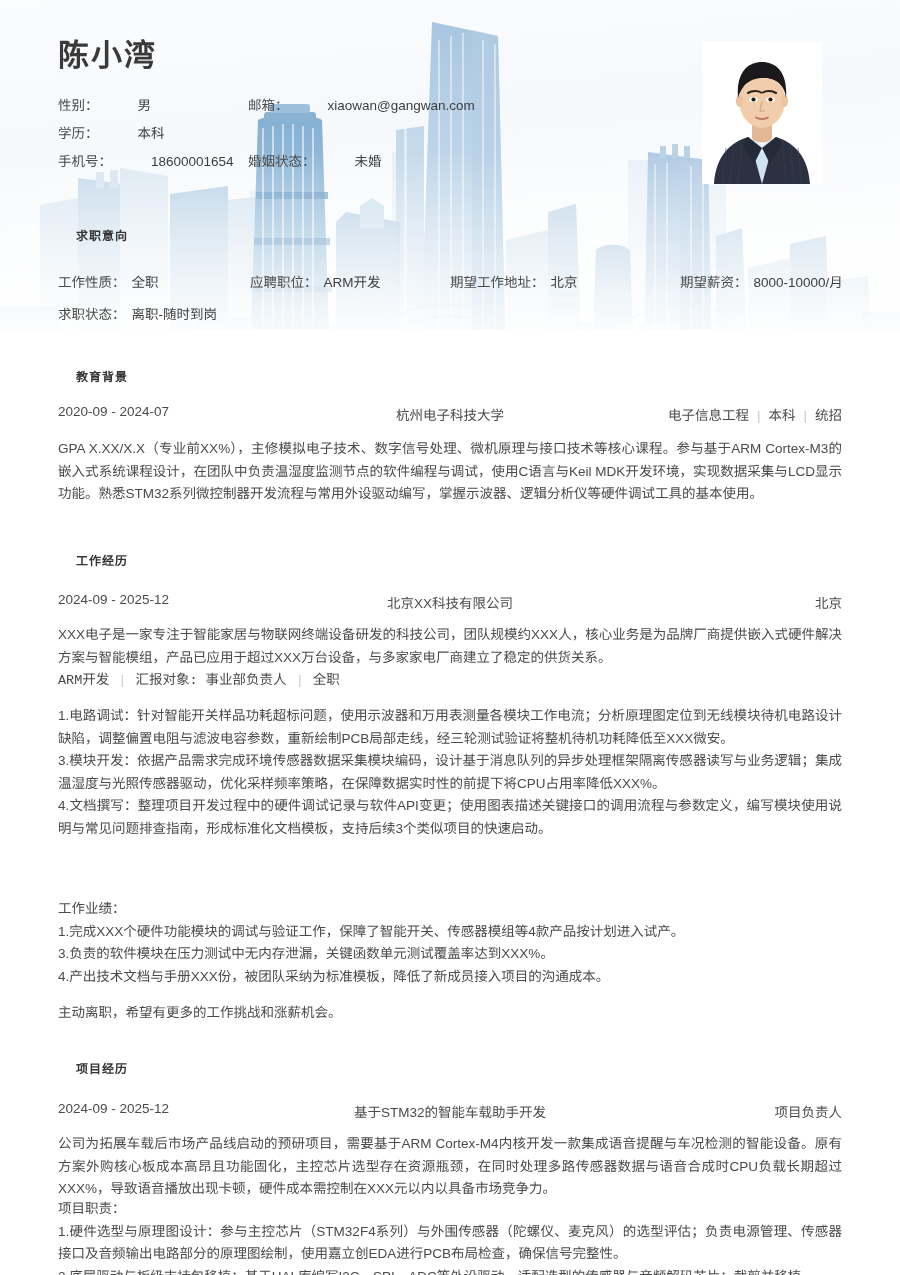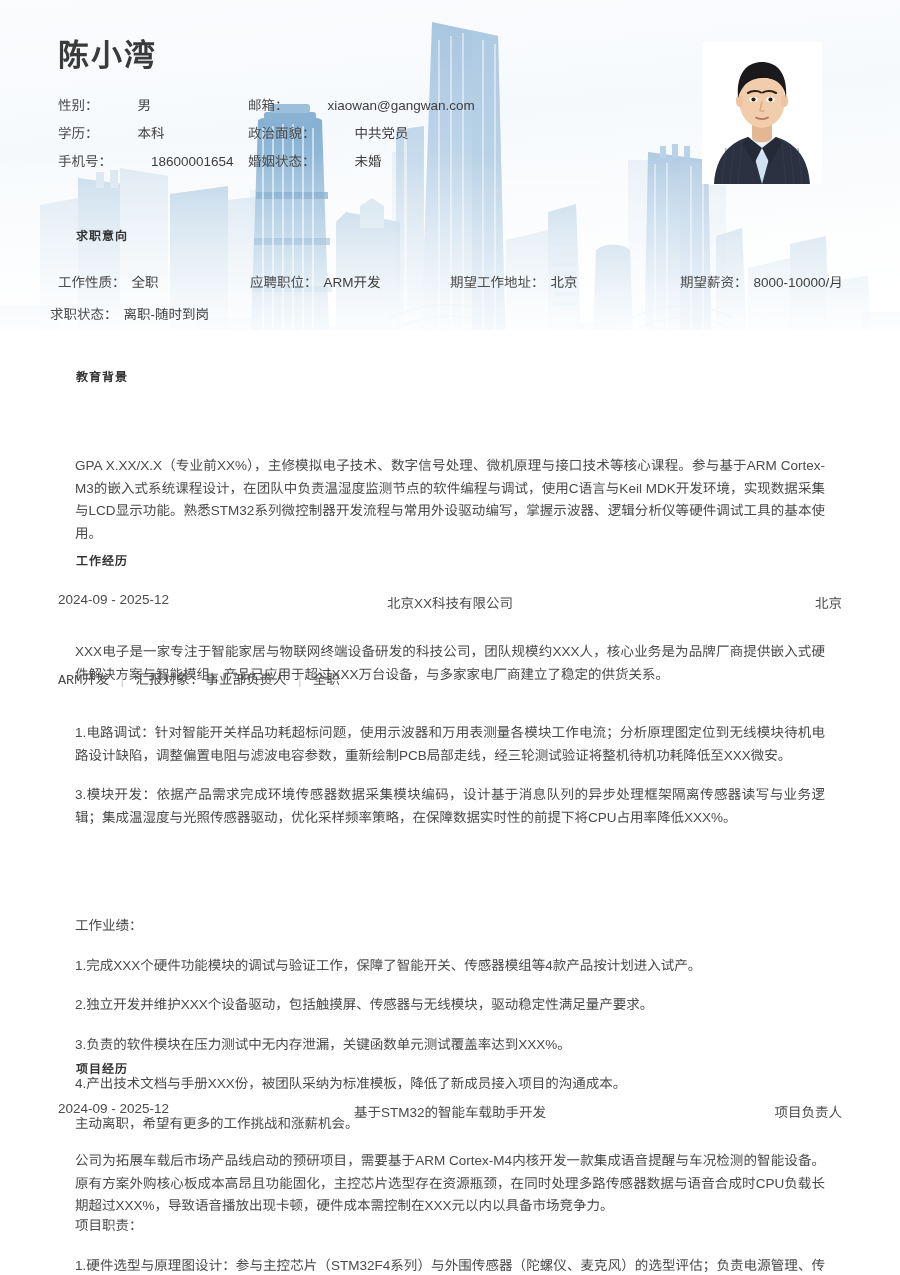--- a/index.html
+++ b/index.html
@@ -44,21 +44,21 @@
   
   .sec-title{
     position:absolute;left:76px;
     font-size:12px;font-weight:bold;color:#333333;letter-spacing:1px;
   }
   .para{
     position:absolute;left:58px;width:784px;
     font-size:13.5px;line-height:22.5px;color:#4a4a4a;
     text-align:justify;
   }
-  .para p{margin:17px;}
+  .para p{margin:0;}
   .para p.gap{margin-top:14px;}
 
   .rowline{position:absolute;left:58px;width:784px;height:22px;font-size:13.5px;color:#4a4a4a;}
   .rowline .left{position:absolute;left:0;top:0;}
   .rowline .mid{position:absolute;left:0;right:0;text-align:center;top:0;}
   .rowline .right{position:absolute;right:0;top:0;}
   .rowline .right .sep{color:#c9c9c9;margin:0 8px;font-weight:300;}
 
   .taglist{position:absolute;left:58px;font-size:13.5px;color:#4a4a4a;}
   .taglist .sep{color:#cccccc;margin:0 9px;font-weight:300;}
@@ -276,24 +276,20 @@
       <div class="infoCell c2">
         <span class="lbl">邮箱：</span>
         <span class="val">xiaowan@gangwan.com</span>
       </div>
     </div>
     <div class="infoRow">
       <div class="infoCell c1">
         <span class="lbl">学历：</span>
         <span class="val">本科</span>
       </div>
-      <div class="infoCell c2">
-        <span class="lbl">政治面貌：</span>
-        <span class="val">中共党员</span>
-      </div>
     </div>
     <div class="infoRow">
       <div class="infoCell c1">
         <span class="lbl">手机号：</span>
         <span class="val">18600001654</span>
       </div>
       <div class="infoCell c2">
         <span class="lbl">婚姻状态：</span>
         <span class="val">未婚</span>
       </div>
@@ -311,27 +307,34 @@
     </div>
     <div class="cell" style="left:450px;">
       <span class="lbl">期望工作地址：</span><span class="val">北京</span>
     </div>
     <div class="cell" style="left:680px;">
       <span class="lbl">期望薪资：</span><span class="val">8000-10000/月</span>
     </div>
   </div>
 
   <div class="intentRow" style="top:303px;">
-    <div class="cell" style="left:50px;">
+    <div class="cell" style="left:58px;">
       <span class="lbl">求职状态：</span><span class="val">离职-随时到岗</span>
     </div>
   </div>
 
   <div class="sec-title" style="top:367px;">教育背景</div>
 
+  <div class="rowline" style="top:404px;">
+    <span class="left">2020-09 - 2024-07</span>
+    <span class="mid">杭州电子科技大学</span>
+    <span class="right">
+      <span>电子信息工程</span><span class="sep">|</span><span>本科</span><span class="sep">|</span><span>统招</span>
+    </span>
+  </div>
 
   <div class="para" style="top:438px;">
     <p>GPA X.XX/X.X（专业前XX%），主修模拟电子技术、数字信号处理、微机原理与接口技术等核心课程。参与基于ARM Cortex-M3的嵌入式系统课程设计，在团队中负责温湿度监测节点的软件编程与调试，使用C语言与Keil MDK开发环境，实现数据采集与LCD显示功能。熟悉STM32系列微控制器开发流程与常用外设驱动编写，掌握示波器、逻辑分析仪等硬件调试工具的基本使用。</p>
   </div>
 
   <div class="sec-title" style="top:551px;">工作经历</div>
 
   <div class="rowline" style="top:592px;">
     <span class="left">2024-09 - 2025-12</span>
     <span class="mid">北京XX科技有限公司</span>
@@ -342,26 +345,26 @@
     <p>XXX电子是一家专注于智能家居与物联网终端设备研发的科技公司，团队规模约XXX人，核心业务是为品牌厂商提供嵌入式硬件解决方案与智能模组，产品已应用于超过XXX万台设备，与多家家电厂商建立了稳定的供货关系。</p>
   </div>
 
   <div class="taglist" style="top:668px;font-family:Liberation Mono, monospace;">
     <span>ARM开发</span><span class="sep">|</span><span>汇报对象: 事业部负责人</span><span class="sep">|</span><span>全职</span>
   </div>
 
   <div class="para" style="top:705px;">
     <p>1.电路调试：针对智能开关样品功耗超标问题，使用示波器和万用表测量各模块工作电流；分析原理图定位到无线模块待机电路设计缺陷，调整偏置电阻与滤波电容参数，重新绘制PCB局部走线，经三轮测试验证将整机待机功耗降低至XXX微安。</p>
     <p>3.模块开发：依据产品需求完成环境传感器数据采集模块编码，设计基于消息队列的异步处理框架隔离传感器读写与业务逻辑；集成温湿度与光照传感器驱动，优化采样频率策略，在保障数据实时性的前提下将CPU占用率降低XXX%。</p>
+    <p>4.文档撰写：整理项目开发过程中的硬件调试记录与软件API变更；使用图表描述关键接口的调用流程与参数定义，编写模块使用说明与常见问题排查指南，形成标准化文档模板，支持后续3个类似项目的快速启动。</p>
   </div>
 
   <div class="para" style="top:898px;">
     <p>工作业绩：</p>
     <p>1.完成XXX个硬件功能模块的调试与验证工作，保障了智能开关、传感器模组等4款产品按计划进入试产。</p>
-    <p>2.独立开发并维护XXX个设备驱动，包括触摸屏、传感器与无线模块，驱动稳定性满足量产要求。</p>
     <p>3.负责的软件模块在压力测试中无内存泄漏，关键函数单元测试覆盖率达到XXX%。</p>
     <p>4.产出技术文档与手册XXX份，被团队采纳为标准模板，降低了新成员接入项目的沟通成本。</p>
     <p class="gap">主动离职，希望有更多的工作挑战和涨薪机会。</p>
   </div>
 
   <div class="sec-title" style="top:1059px;">项目经历</div>
 
   <div class="rowline" style="top:1101px;">
     <span class="left">2024-09 - 2025-12</span>
     <span class="mid">基于STM32的智能车载助手开发</span>

